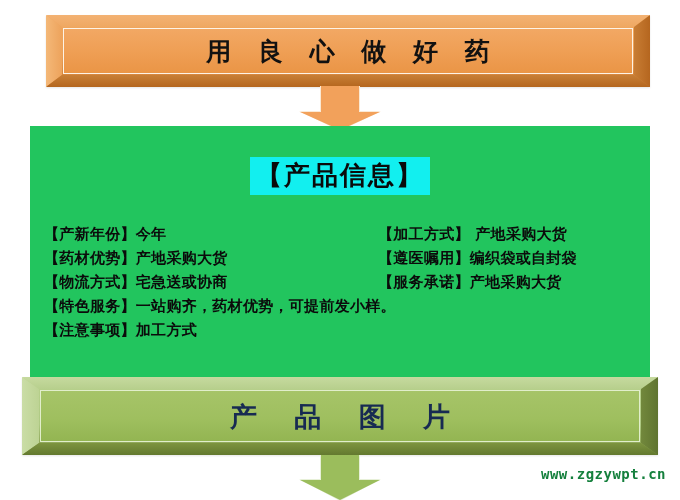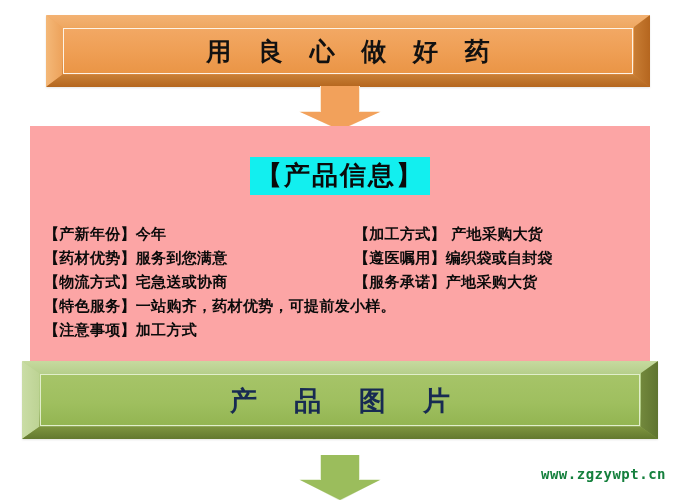--- a/index.html
+++ b/index.html
@@ -166,21 +166,21 @@
     z-index: -1;
   }
 
   
   .info-panel {
     position: absolute;
     left: 30px;
     top: 126px;
     width: 620px;
     height: 252px;
-    background: #fca5a5;
+    background: #22c55e;
     box-sizing: border-box;
   }
 
   .info-title-wrap {
     position: absolute;
     left: 0;
     right: 0;
     top: 31px;
     text-align: center;
   }
@@ -201,20 +201,21 @@
     position: absolute;
     left: 14px;
     right: 10px;
     top: 96px;
   }
   .info-row {
     display: flex;
     align-items: baseline;
     height: 24px;
     white-space: nowrap;
+    gap: 24px;
   }
   .cell {
     font-family: "DejaVu Serif", "Liberation Serif", serif;
     font-size: 15px;
     font-weight: 700;
     color: #0b0b0b;
     line-height: 24px;
     letter-spacing: 0.3px;
   }
   .cell-left {
@@ -225,21 +226,21 @@
     flex: 1 1 auto;
   }
   .cell-full {
     flex: 1 1 auto;
   }
 
   
   .banner-bottom {
     position: absolute;
     left: 22px;
-    top: 361px;
+    top: 377px;
     width: 636px;
     height: 78px;
     box-sizing: border-box;
   }
   .banner-bottom .frame {
     position: absolute;
     inset: 0;
     background: linear-gradient(to bottom, #b9d18d 0%, #aec983 60%, #7d9340 100%);
     border-top: 1px solid #d8e7bb;
     border-left: 1px solid #d8e7bb;
@@ -332,21 +333,21 @@
     </div>
 
     <div class="info-lines">
 
       <div class="info-row">
         <span class="cell cell-left">【产新年份】今年</span>
         <span class="cell cell-right">【加工方式】 产地采购大货</span>
       </div>
 
       <div class="info-row">
-        <span class="cell cell-left">【药材优势】服务到您满意</span>
+        <span class="cell cell-left">【药材优势】产地采购大货</span>
         <span class="cell cell-right">【遵医嘱用】编织袋或自封袋</span>
       </div>
 
       <div class="info-row">
         <span class="cell cell-left">【物流方式】宅急送或协商</span>
         <span class="cell cell-right">【服务承诺】产地采购大货</span>
       </div>
 
       <div class="info-row">
         <span class="cell cell-full">【特色服务】一站购齐，药材优势，可提前发小样。</span>

